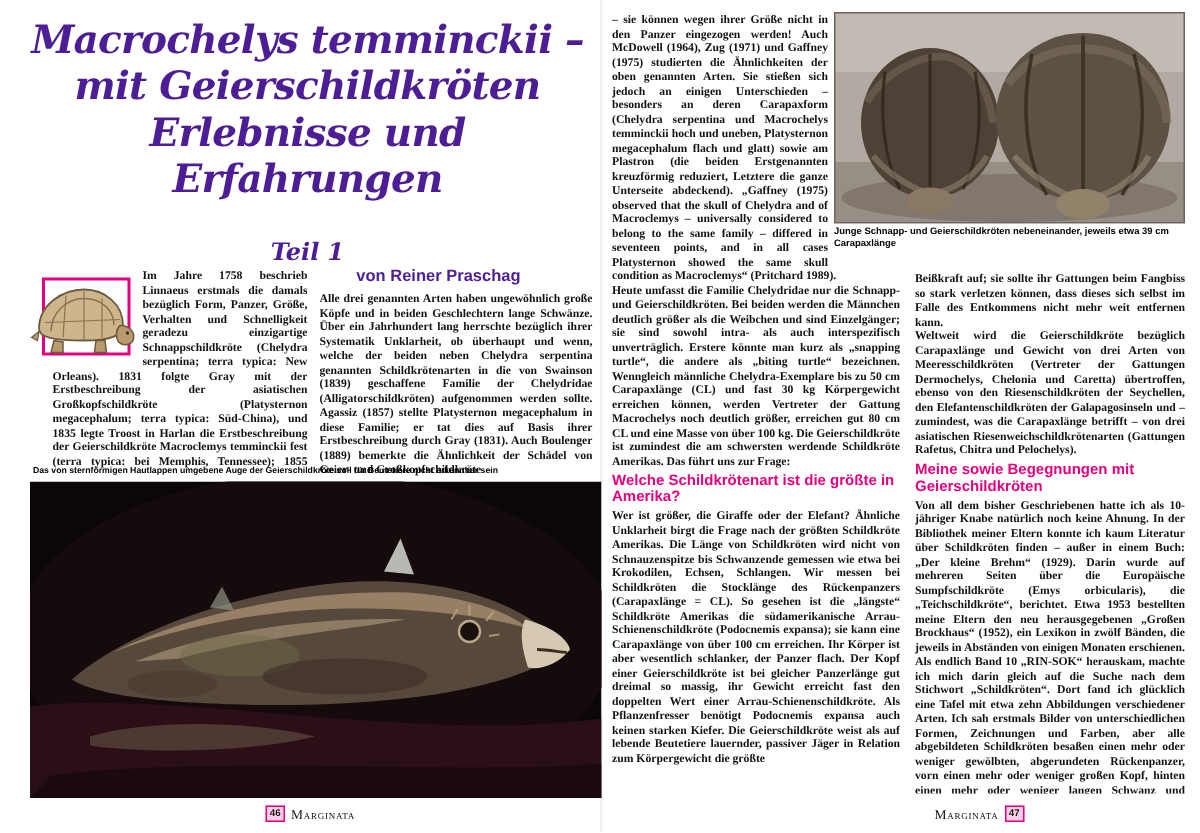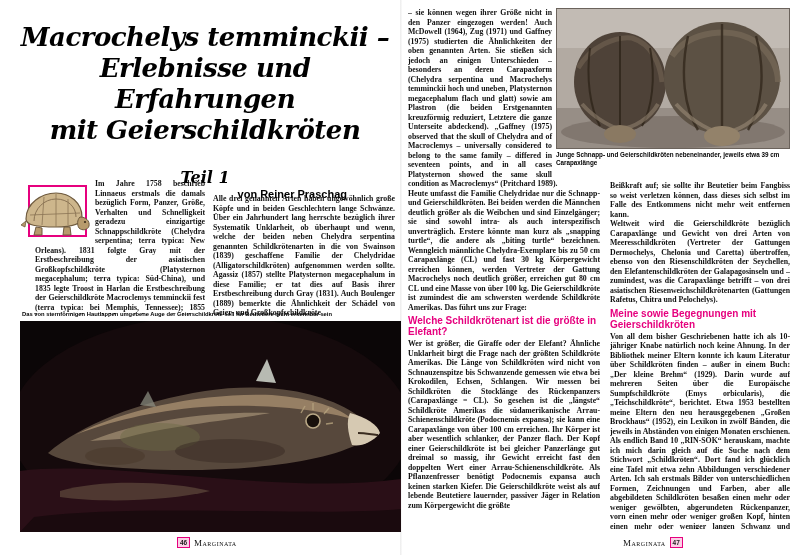--- a/index.html
+++ b/index.html
@@ -3,22 +3,22 @@
 <meta charset="utf-8">
 <style>
   * { margin:0; padding:0; box-sizing:border-box; }
   html,body { background:#ffffff; }
   body { width:800px; height:555px; font-family:"Liberation Serif", serif; color:#111; }
   .spread { position:relative; width:800px; height:555px; background:#ffffff; overflow:hidden; }
   .gutter { position:absolute; left:400px; top:0; width:2px; height:555px;
             background:linear-gradient(to right,#ececec,#fafafa); }
 
   
-  .title-block { position:absolute; left:15px; top:22px; width:380px; text-align:center;
-                 color:#000000; font-family:"DejaVu Serif", serif; font-style:italic; font-weight:bold; }
+  .title-block { position:absolute; left:15px; top:12px; width:380px; text-align:center;
+                 color:#4c1d95; font-family:"DejaVu Serif", serif; font-style:italic; font-weight:bold; }
   .t-line { font-size:26px; line-height:31px; letter-spacing:-0.5px; }
   .t-sub  { font-size:16px; line-height:20px; margin-top:22px; }
   .t-byline { text-align:right; padding-right:48px;
               font-family:"Liberation Sans", sans-serif; font-style:normal;
               font-weight:bold; font-size:11px; }
 
   
   .body-col { position:absolute; font-size:7.8px; line-height:9.5px; text-align:justify;
               hyphens:auto; overflow:hidden; }
   .body-col p { margin:0;font-weight:bold; }
@@ -54,22 +54,22 @@
 </head>
 <body>
 
 <div class="spread">
   <div class="gutter"></div>
 
   <div>
 
     <header class="title-block">
       <div class="t-line">Macrochelys temminckii –</div>
+      <div class="t-line">mit Geierschildkröten</div>
       <div class="t-line">Erlebnisse und Erfahrungen</div>
-      <div class="t-line">mit Geierschildkröten</div>
       <div class="t-sub">Teil 1</div>
       <div class="t-byline">von Reiner Praschag</div>
     </header>
 
     <svg class="illustration" viewBox="0 0 80 62">
       <rect x="13" y="5" width="57" height="50" fill="none" stroke="#e6007e" stroke-width="2"></rect>
       <path d="M10,38 C10,22 26,12 40,12 C54,12 66,22 66,36 C66,42 60,46 40,46 C20,46 10,44 10,38 Z" fill="#cdb68c" stroke="#6e5a3e" stroke-width="1.2"></path>
       <path d="M18,40 C18,28 28,18 40,18 C52,18 60,26 60,36" fill="none" stroke="#8a7354" stroke-width="1"></path>
       <path d="M26,44 L28,16 M40,46 L40,13 M52,44 L52,18 M14,34 L64,32" stroke="#8a7354" stroke-width="0.8" fill="none"></path>
       <path d="M64,36 C70,36 74,40 73,45 C72,49 66,50 63,47 C61,44 61,39 64,36 Z" fill="#b79b6c" stroke="#6e5a3e" stroke-width="1"></path>
@@ -116,21 +116,21 @@
       <span class="brand">Marginata</span>
     </footer>
   </div>
 
   <div>
 
     <div class="body-col col-r1">
       <div class="photo-spacer"></div>
       <p>– sie können wegen ihrer Größe nicht in den Panzer eingezogen werden! Auch McDowell (1964), Zug (1971) und Gaffney (1975) studierten die Ähnlichkeiten der oben genannten Arten. Sie stießen sich jedoch an einigen Unterschieden – besonders an deren Carapaxform (Chelydra serpentina und Macrochelys temminckii hoch und uneben, Platysternon megacephalum flach und glatt) sowie am Plastron (die beiden Erstgenannten kreuzförmig reduziert, Letztere die ganze Unterseite abdeckend). „Gaffney (1975) observed that the skull of Chelydra and of Macroclemys – universally considered to belong to the same family – differed in seventeen points, and in all cases Platysternon showed the same skull condition as Macroclemys“ (Pritchard 1989).</p>
       <p>Heute umfasst die Familie Chelydridae nur die Schnapp- und Geierschildkröten. Bei beiden werden die Männchen deutlich größer als die Weibchen und sind Einzelgänger; sie sind sowohl intra- als auch interspezifisch unverträglich. Erstere könnte man kurz als „snapping turtle“, die andere als „biting turtle“ bezeichnen. Wenngleich männliche Chelydra-Exemplare bis zu 50 cm Carapaxlänge (CL) und fast 30 kg Körpergewicht erreichen können, werden Vertreter der Gattung Macrochelys noch deutlich größer, erreichen gut 80 cm CL und eine Masse von über 100 kg. Die Geierschildkröte ist zumindest die am schwersten werdende Schildkröte Amerikas. Das führt uns zur Frage:</p>
-      <h2 class="mag-head">Welche Schildkrötenart ist die größte in Elefant?</h2>
+      <h2 class="mag-head">Welche Schildkrötenart ist die größte in Amerika?</h2>
       <p>Wer ist größer, die Giraffe oder der Elefant? Ähnliche Unklarheit birgt die Frage nach der größten Schildkröte Amerikas. Die Länge von Schildkröten wird nicht von Schnauzenspitze bis Schwanzende gemessen wie etwa bei Krokodilen, Echsen, Schlangen. Wir messen bei Schildkröten die Stocklänge des Rückenpanzers (Carapaxlänge = CL). So gesehen ist die „längste“ Schildkröte Amerikas die südamerikanische Arrau-Schienenschildkröte (Podocnemis expansa); sie kann eine Carapaxlänge von über 100 cm erreichen. Ihr Körper ist aber wesentlich schlanker, der Panzer flach. Der Kopf einer Geierschildkröte ist bei gleicher Panzerlänge gut dreimal so massig, ihr Gewicht erreicht fast den doppelten Wert einer Arrau-Schienenschildkröte. Als Pflanzenfresser benötigt Podocnemis expansa auch keinen starken Kiefer. Die Geierschildkröte weist als auf lebende Beutetiere lauernder, passiver Jäger in Relation zum Körpergewicht die größte</p>
     </div>
 
     <svg class="photo-right" viewBox="0 0 234 141" preserveAspectRatio="none">
       <rect width="234" height="141" fill="#b2aaa2"></rect>
       <rect width="234" height="40" fill="#c2bbb4"></rect>
       <rect y="100" width="234" height="41" fill="#978e86"></rect>
       <ellipse cx="117" cy="124" rx="112" ry="16" fill="#6f655c" opacity="0.55"></ellipse>
       <ellipse cx="64" cy="74" rx="46" ry="50" fill="#4e4238"></ellipse>
       <path d="M22,60 C35,38 60,28 76,30 C96,36 104,56 106,74" fill="none" stroke="#6e5f50" stroke-width="5" opacity="0.7"></path>
@@ -141,21 +141,21 @@
       <path d="M116,48 C134,22 176,18 200,34 C216,46 222,62 222,74" fill="none" stroke="#7c6e5c" stroke-width="6" opacity="0.6"></path>
       <path d="M166,16 L166,124 M132,28 C124,64 128,100 142,122 M200,28 C210,64 206,100 192,122" stroke="#352a1f" stroke-width="2.4" fill="none" opacity="0.85"></path>
       <path d="M120,96 C138,116 158,124 166,125 C180,124 200,114 210,96" stroke="#9a8b76" stroke-width="4" fill="none" opacity="0.6"></path>
       <ellipse cx="166" cy="128" rx="18" ry="10" fill="#93826a"></ellipse>
       <rect x="0.5" y="0.5" width="233" height="140" fill="none" stroke="#6b635c" stroke-width="1"></rect>
     </svg>
 
     <div class="caption-right">Junge Schnapp- und Geierschildkröten nebeneinander, jeweils etwa 39 cm Carapaxlänge</div>
 
     <div class="body-col col-r2">
-      <p>Beißkraft auf; sie sollte ihr Beutetier beim Fangbiss so weist verletzen können, dass dieses sich selbst im Falle des Entkommens nicht mehr weit entfernen kann.</p>
+      <p>Beißkraft auf; sie sollte ihr Gattungen beim Fangbiss so stark verletzen können, dass dieses sich selbst im Falle des Entkommens nicht mehr weit entfernen kann.</p>
       <p>Weltweit wird die Geierschildkröte bezüglich Carapaxlänge und Gewicht von drei Arten von Meeresschildkröten (Vertreter der Gattungen Dermochelys, Chelonia und Caretta) übertroffen, ebenso von den Riesenschildkröten der Seychellen, den Elefantenschildkröten der Galapagosinseln und – zumindest, was die Carapaxlänge betrifft – von drei asiatischen Riesenweichschildkrötenarten (Gattungen Rafetus, Chitra und Pelochelys).</p>
       <h2 class="mag-head">Meine sowie Begegnungen mit Geierschildkröten</h2>
       <p>Von all dem bisher Geschriebenen hatte ich als 10-jähriger Knabe natürlich noch keine Ahnung. In der Bibliothek meiner Eltern konnte ich kaum Literatur über Schildkröten finden – außer in einem Buch: „Der kleine Brehm“ (1929). Darin wurde auf mehreren Seiten über die Europäische Sumpfschildkröte (Emys orbicularis), die „Teichschildkröte“, berichtet. Etwa 1953 bestellten meine Eltern den neu herausgegebenen „Großen Brockhaus“ (1952), ein Lexikon in zwölf Bänden, die jeweils in Abständen von einigen Monaten erschienen. Als endlich Band 10 „RIN-SOK“ herauskam, machte ich mich darin gleich auf die Suche nach dem Stichwort „Schildkröten“. Dort fand ich glücklich eine Tafel mit etwa zehn Abbildungen verschiedener Arten. Ich sah erstmals Bilder von unterschiedlichen Formen, Zeichnungen und Farben, aber alle abgebildeten Schildkröten besaßen einen mehr oder weniger gewölbten, abgerundeten Rückenpanzer, vorn einen mehr oder weniger großen Kopf, hinten einen mehr oder weniger langen Schwanz und natürlich vier Beine; alle Tiere für einen Laien leicht als Schildkröten zu erkennen.</p>
     </div>
 
     <footer class="footer footer-right">
       <span class="brand">Marginata</span>
       <span class="pagebox">47</span>
     </footer>
   </div>

